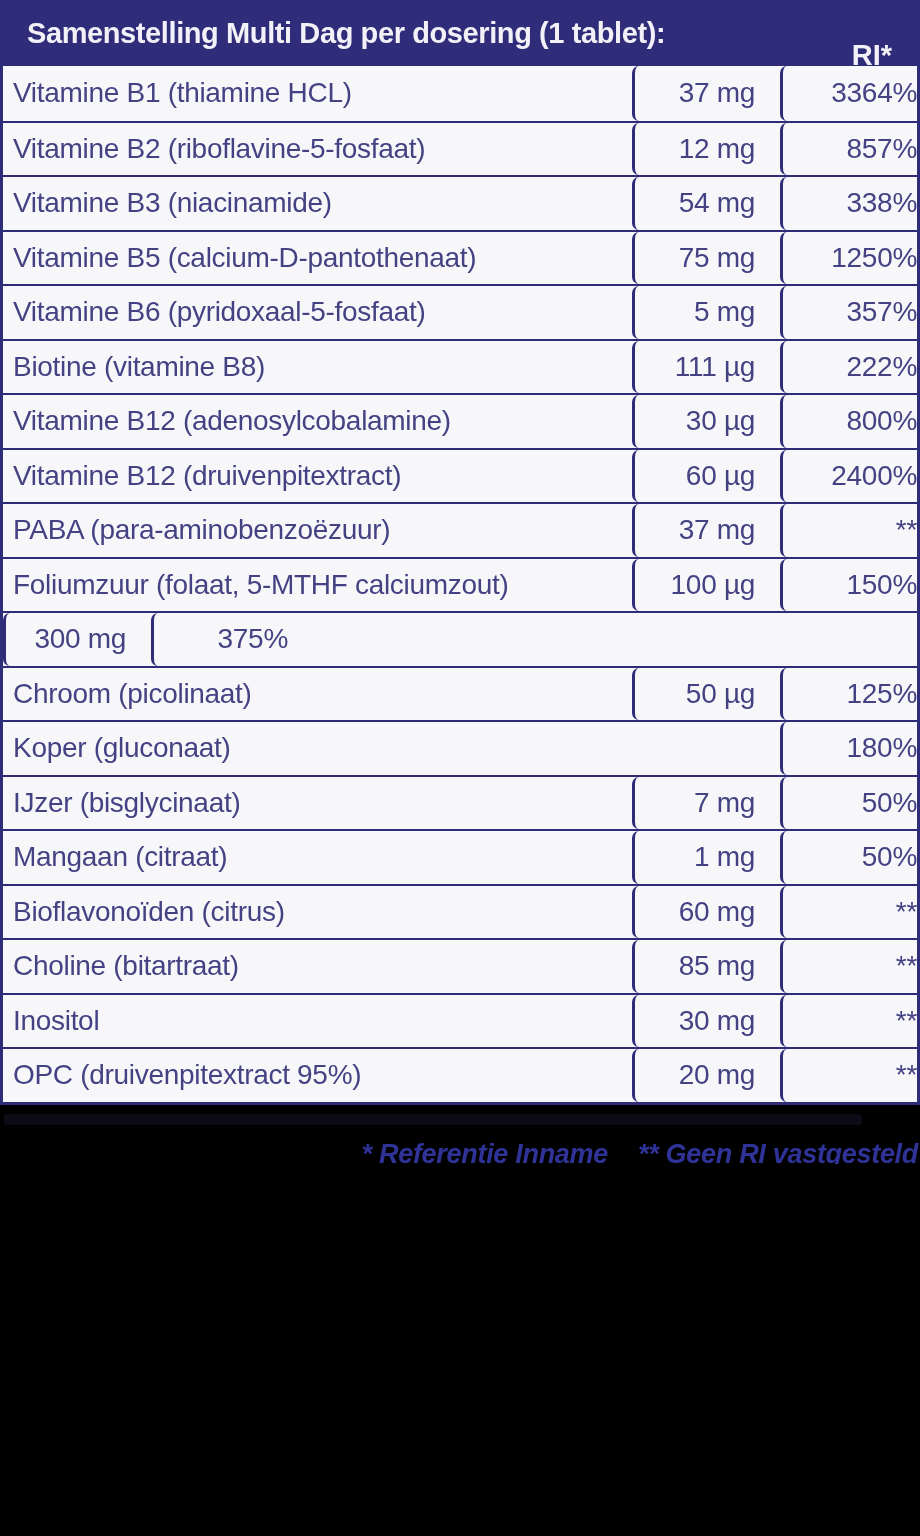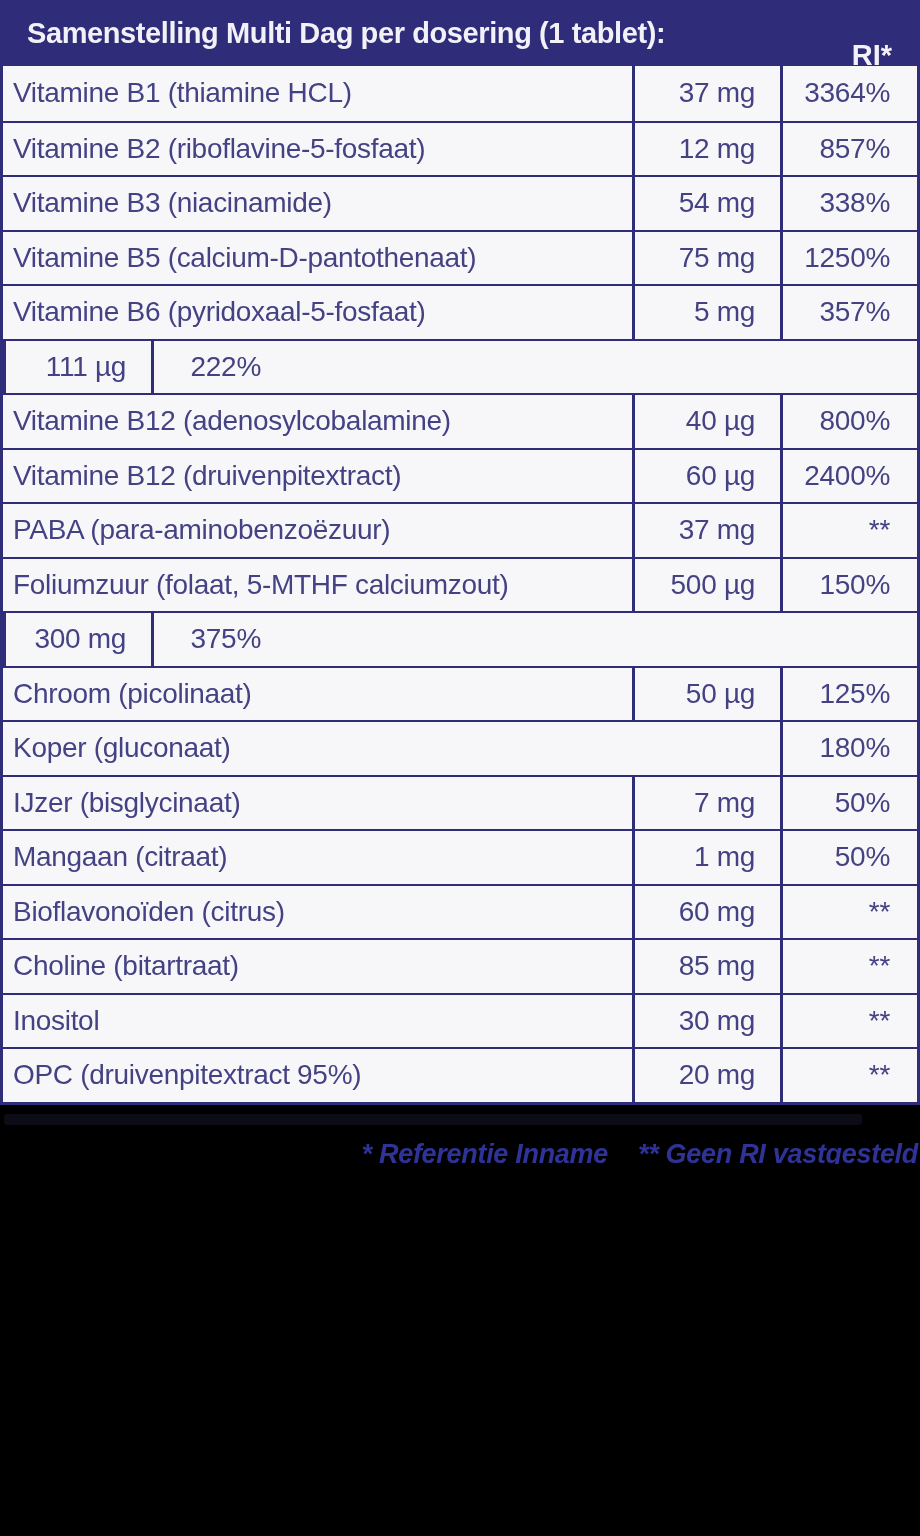--- a/index.html
+++ b/index.html
@@ -20,22 +20,22 @@
   
   .nutrition-table{width:920px;border-left:3px solid var(--navy);border-right:3px solid var(--navy);border-bottom:3px solid var(--navy);}
   .table-header{height:66px;background:var(--navy);color:var(--header-text);display:flex;align-items:center;justify-content:space-between;padding:0 28px 0 27px;margin:0 -3px;width:920px;}
   .table-header .title{font-size:29px;font-weight:bold;letter-spacing:-0.4px;white-space:nowrap;}
   .table-header .ri{font-size:29px;font-weight:bold;margin-top:44px;}
   .t-body{width:100%;}
   .row{display:flex;height:54.5px;background:var(--row-bg);}
   .row + .row{border-top:2px solid var(--navy);}
   .cell{display:flex;align-items:center;color:var(--row-text);font-size:28px;letter-spacing:-0.3px;white-space:nowrap;overflow:hidden;}
   .cell-name{flex:1 1 auto;justify-content:flex-start;padding-left:10px;}
-  .cell-amount{flex:0 0 148px;border-left:3px solid var(--navy);justify-content:flex-end;padding-right:25px;}
-  .cell-ri{flex:0 0 137px;border-left:3px solid var(--navy);justify-content:flex-end;padding-right:27px;}
+  .cell-amount{flex:0 0 148px;border-left:3px solid var(--navy);justify-content:flex-end;padding-right:25px;border-radius:7px;}
+  .cell-ri{flex:0 0 137px;border-left:3px solid var(--navy);justify-content:flex-end;border-radius:7px;}
 
   
   .below{padding:2px;}
   .obar{background:var(--faint);border-radius:3px;}
   .obar.below-table{margin:7px 0 0 2px;}
   .footnote{margin-top:9px;display:flex;justify-content:flex-end;align-items:baseline;gap:30px;line-height:40px;color:var(--footnote-blue);font-size:27px;font-weight:bold;font-style:italic;white-space:nowrap;letter-spacing:-0.3px;}
   .ingredients-heading{margin:24px 0 0 6px;color:var(--heading-blue);font-size:40px;font-weight:bold;line-height:40px;letter-spacing:-0.5px;}
   .obar.sub-1{margin:4px 0 0 6px;}
   .obar.sub-2{margin:15px 0 0 6px;}
   .obar.para{margin:17px 0 0 2px;}
@@ -101,33 +101,36 @@
             <span>Vitamine B6 (pyridoxaal-5-fosfaat)</span>
           </div>
           <div class="cell cell-amount">
             <span>5 mg</span>
           </div>
           <div class="cell cell-ri">
             <span>357%</span>
           </div>
         </div>
         <div class="row">
+          <div class="cell cell-name">
+            <span>Biotine (vitamine B8)</span>
+          </div>
           <div class="cell cell-amount">
             <span>111 µg</span>
           </div>
           <div class="cell cell-ri">
             <span>222%</span>
           </div>
         </div>
         <div class="row">
           <div class="cell cell-name">
             <span>Vitamine B12 (adenosylcobalamine)</span>
           </div>
           <div class="cell cell-amount">
-            <span>40 µg</span>
+            <span>30 µg</span>
           </div>
           <div class="cell cell-ri">
             <span>800%</span>
           </div>
         </div>
         <div class="row">
           <div class="cell cell-name">
             <span>Vitamine B12 (druivenpitextract)</span>
           </div>
           <div class="cell cell-amount">
@@ -146,21 +149,21 @@
           </div>
           <div class="cell cell-ri">
             <span>**</span>
           </div>
         </div>
         <div class="row">
           <div class="cell cell-name">
             <span>Foliumzuur (folaat, 5-MTHF calciumzout)</span>
           </div>
           <div class="cell cell-amount">
-            <span>500 µg</span>
+            <span>100 µg</span>
           </div>
           <div class="cell cell-ri">
             <span>150%</span>
           </div>
         </div>
         <div class="row">
           <div class="cell cell-amount">
             <span>300 mg</span>
           </div>
           <div class="cell cell-ri">

